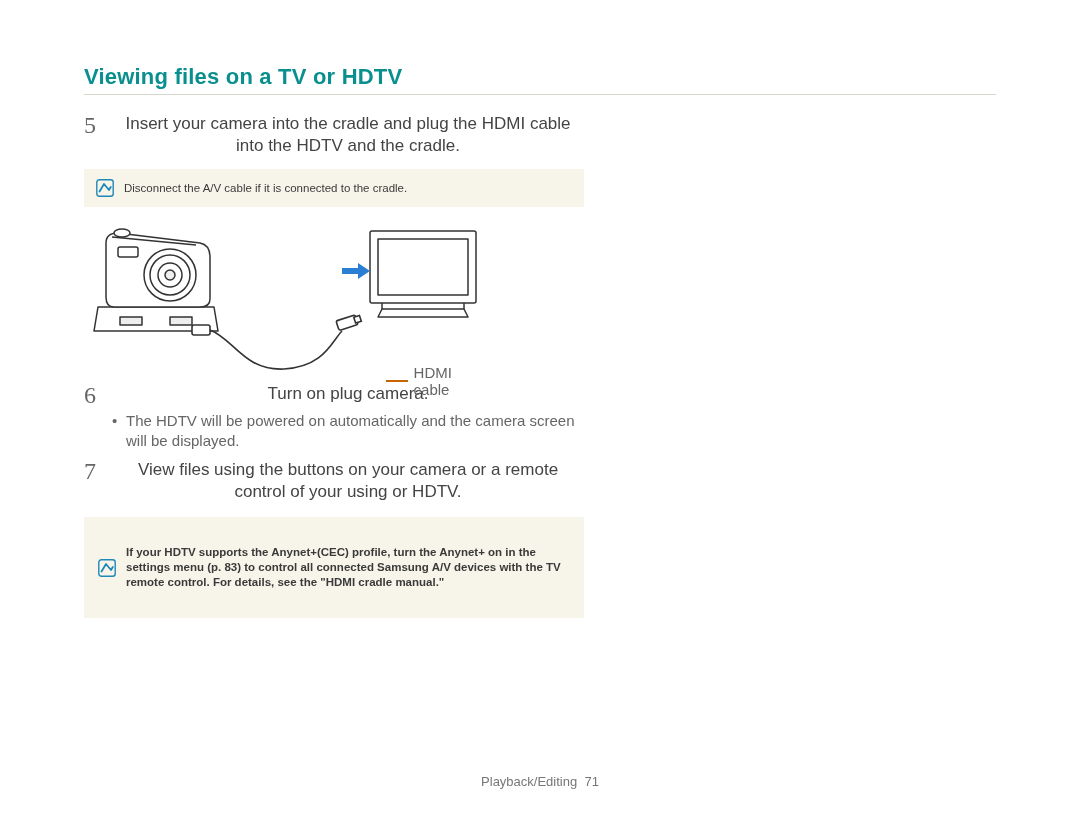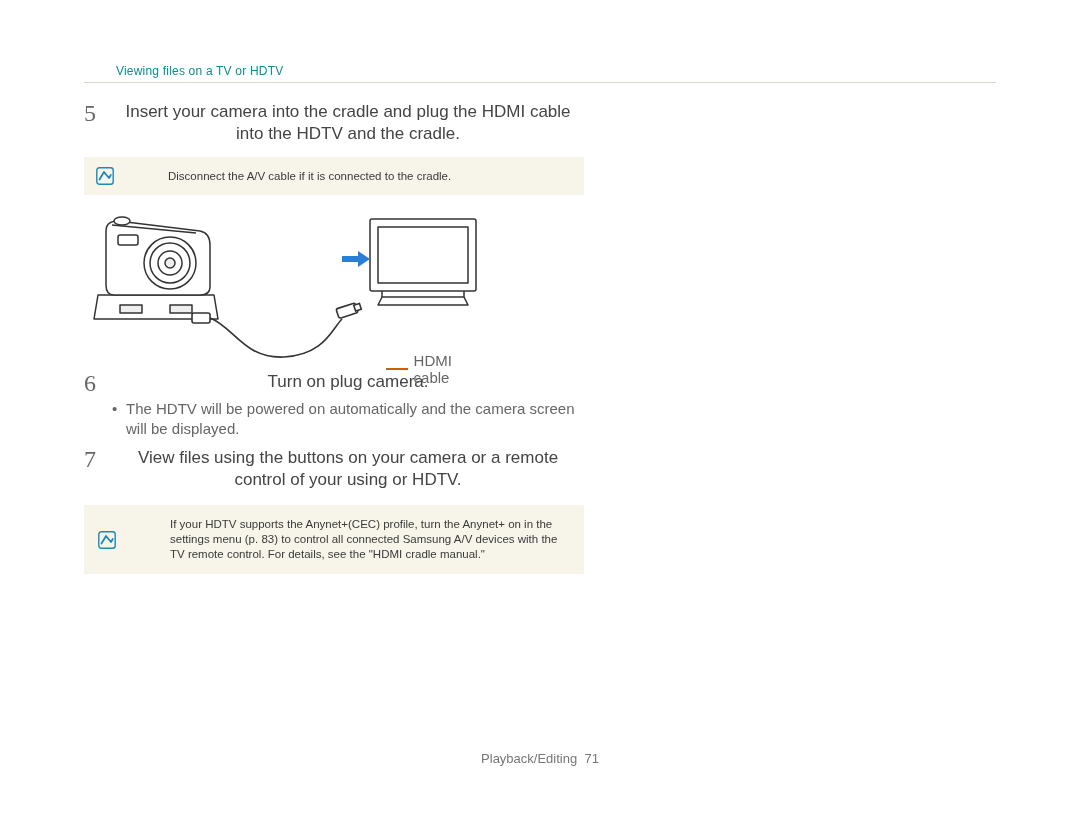--- a/index.html
+++ b/index.html
@@ -25,24 +25,23 @@
   }
   .page {
     position: relative;
     width: 1080px;
     height: 815px;
     box-sizing: border-box;
     padding: 64px 84px 40px 84px;
   }
   .page-title {
     color: var(--teal);
-    font-size: 12px;
-    font-weight: 400;
+    font-size: 22px;
+    font-weight: 700;
     letter-spacing: 0.2px;
-    margin-left: 32px;
   }
   .title-rule {
     border: none;
     border-top: 1px solid var(--divider);
     margin: 4px 0 18px 0;
   }
   .content {
     width: 500px;
   }
   .step {
@@ -79,25 +78,25 @@
   .bullet-dot {
     width: 14px;
     flex-shrink: 0;
   }
   .note-box {
     background: var(--note-bg);
     display: flex;
     align-items: center;
     padding: 10px 12px;
     margin: 12px 0 14px 0;
-    gap: 44px;
   }
   .note-box.large {
-    padding: 12px 14px;
+    padding: 28px 14px;
     margin: 14px 0 0 0;
+    font-weight: bold;
   }
   .note-icon {
     width: 18px;
     height: 18px;
     flex-shrink: 0;
     margin-right: 10px;
   }
   .note-text {
     font-size: 11.5px;
     line-height: 14px;
@@ -126,21 +125,21 @@
     height: 1.5px;
     background: var(--hdmi-orange);
     margin-right: 6px;
   }
   .hdmi-label {
     font-size: 15px;
     color: var(--text-gray);
   }
   .footer {
     position: absolute;
-    bottom: 49px;
+    bottom: 26px;
     left: 0;
     width: 100%;
     text-align: center;
     font-size: 13px;
     color: var(--text-light);
   }
   .footer .page-no {
     color: var(--text-light);
   }
 </style>

